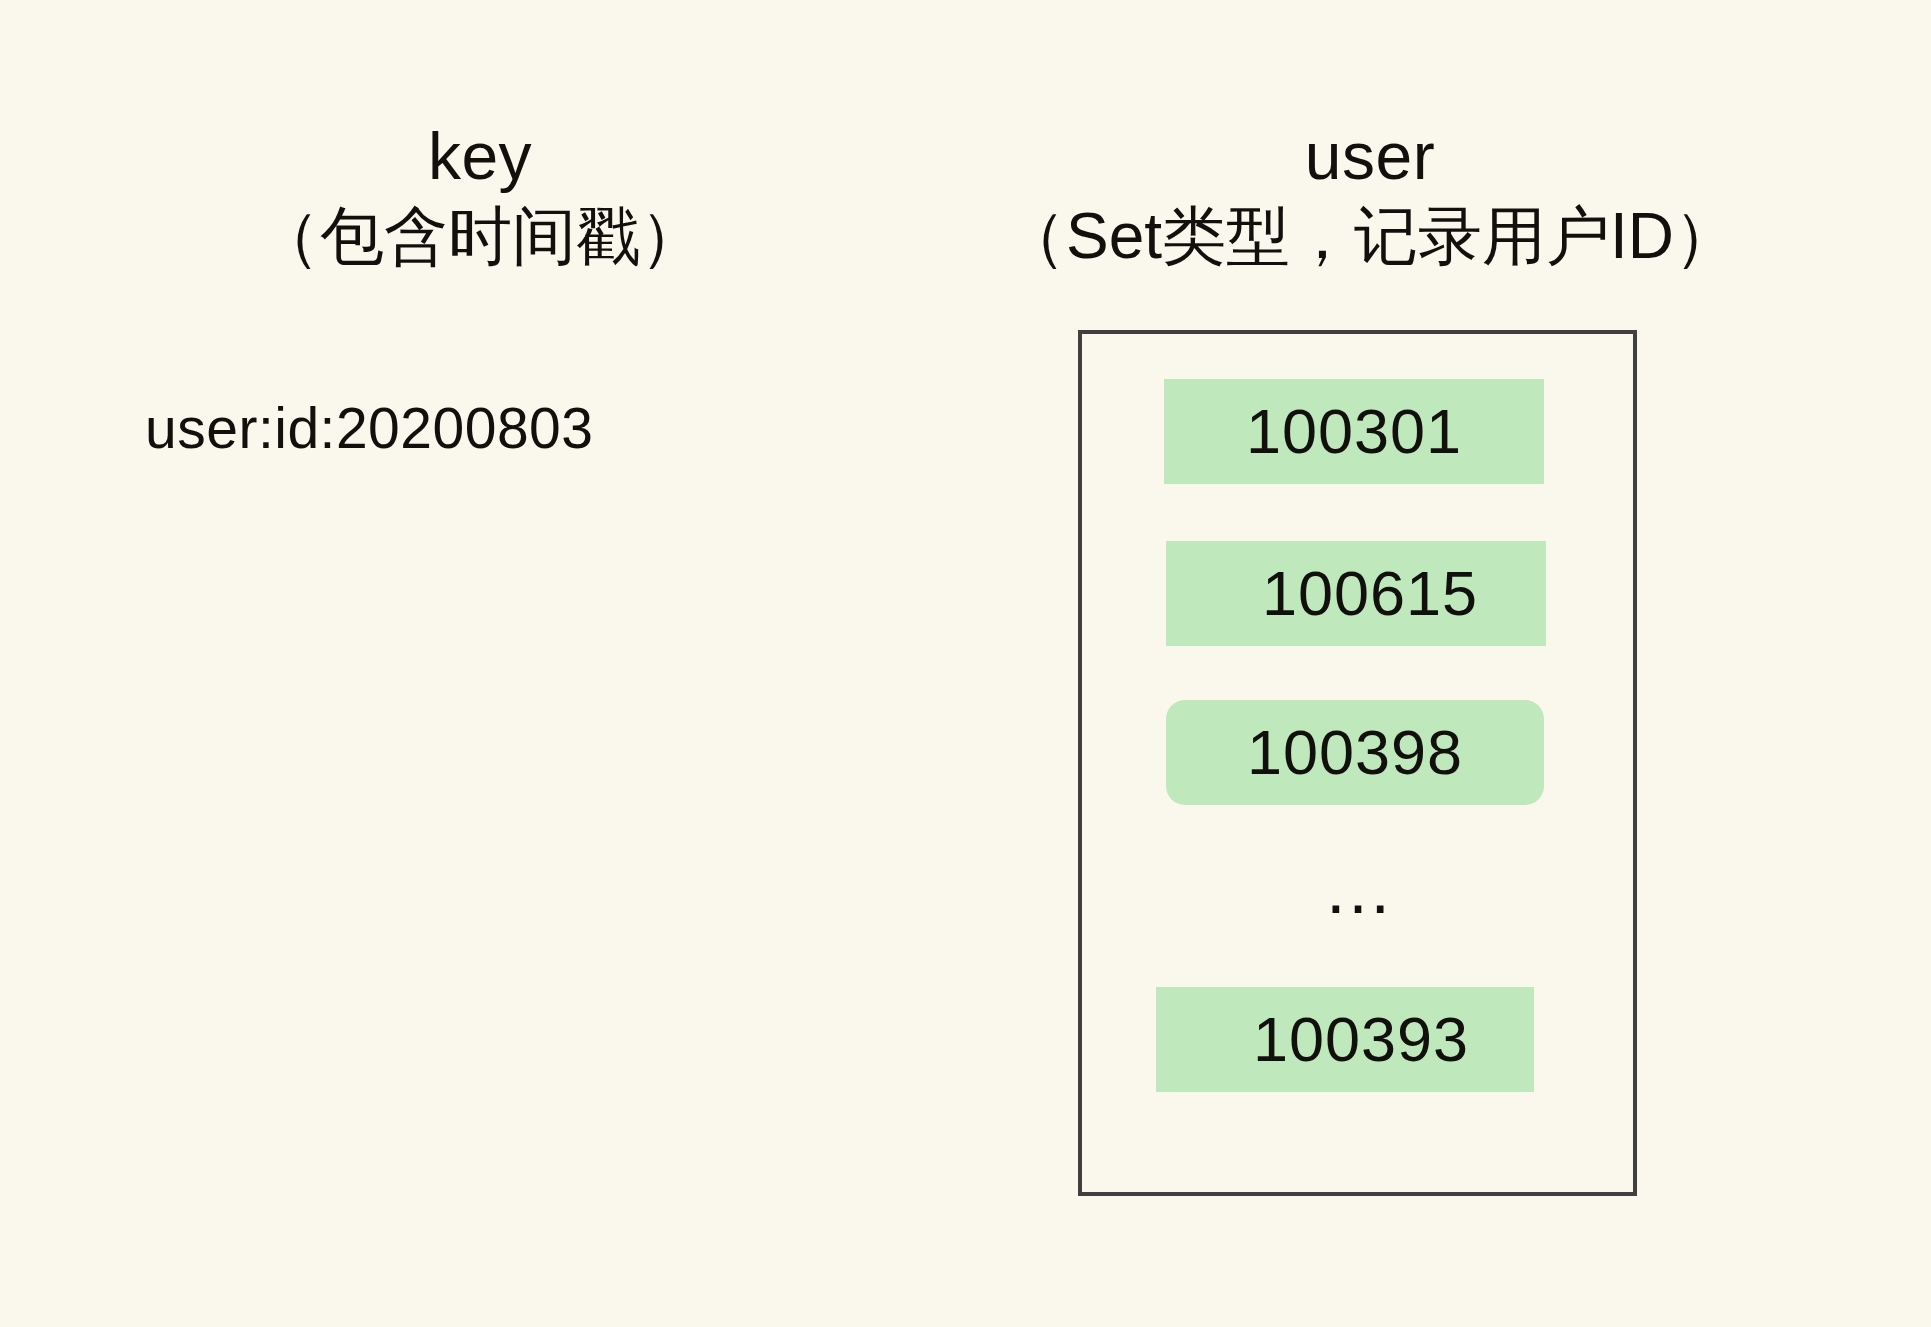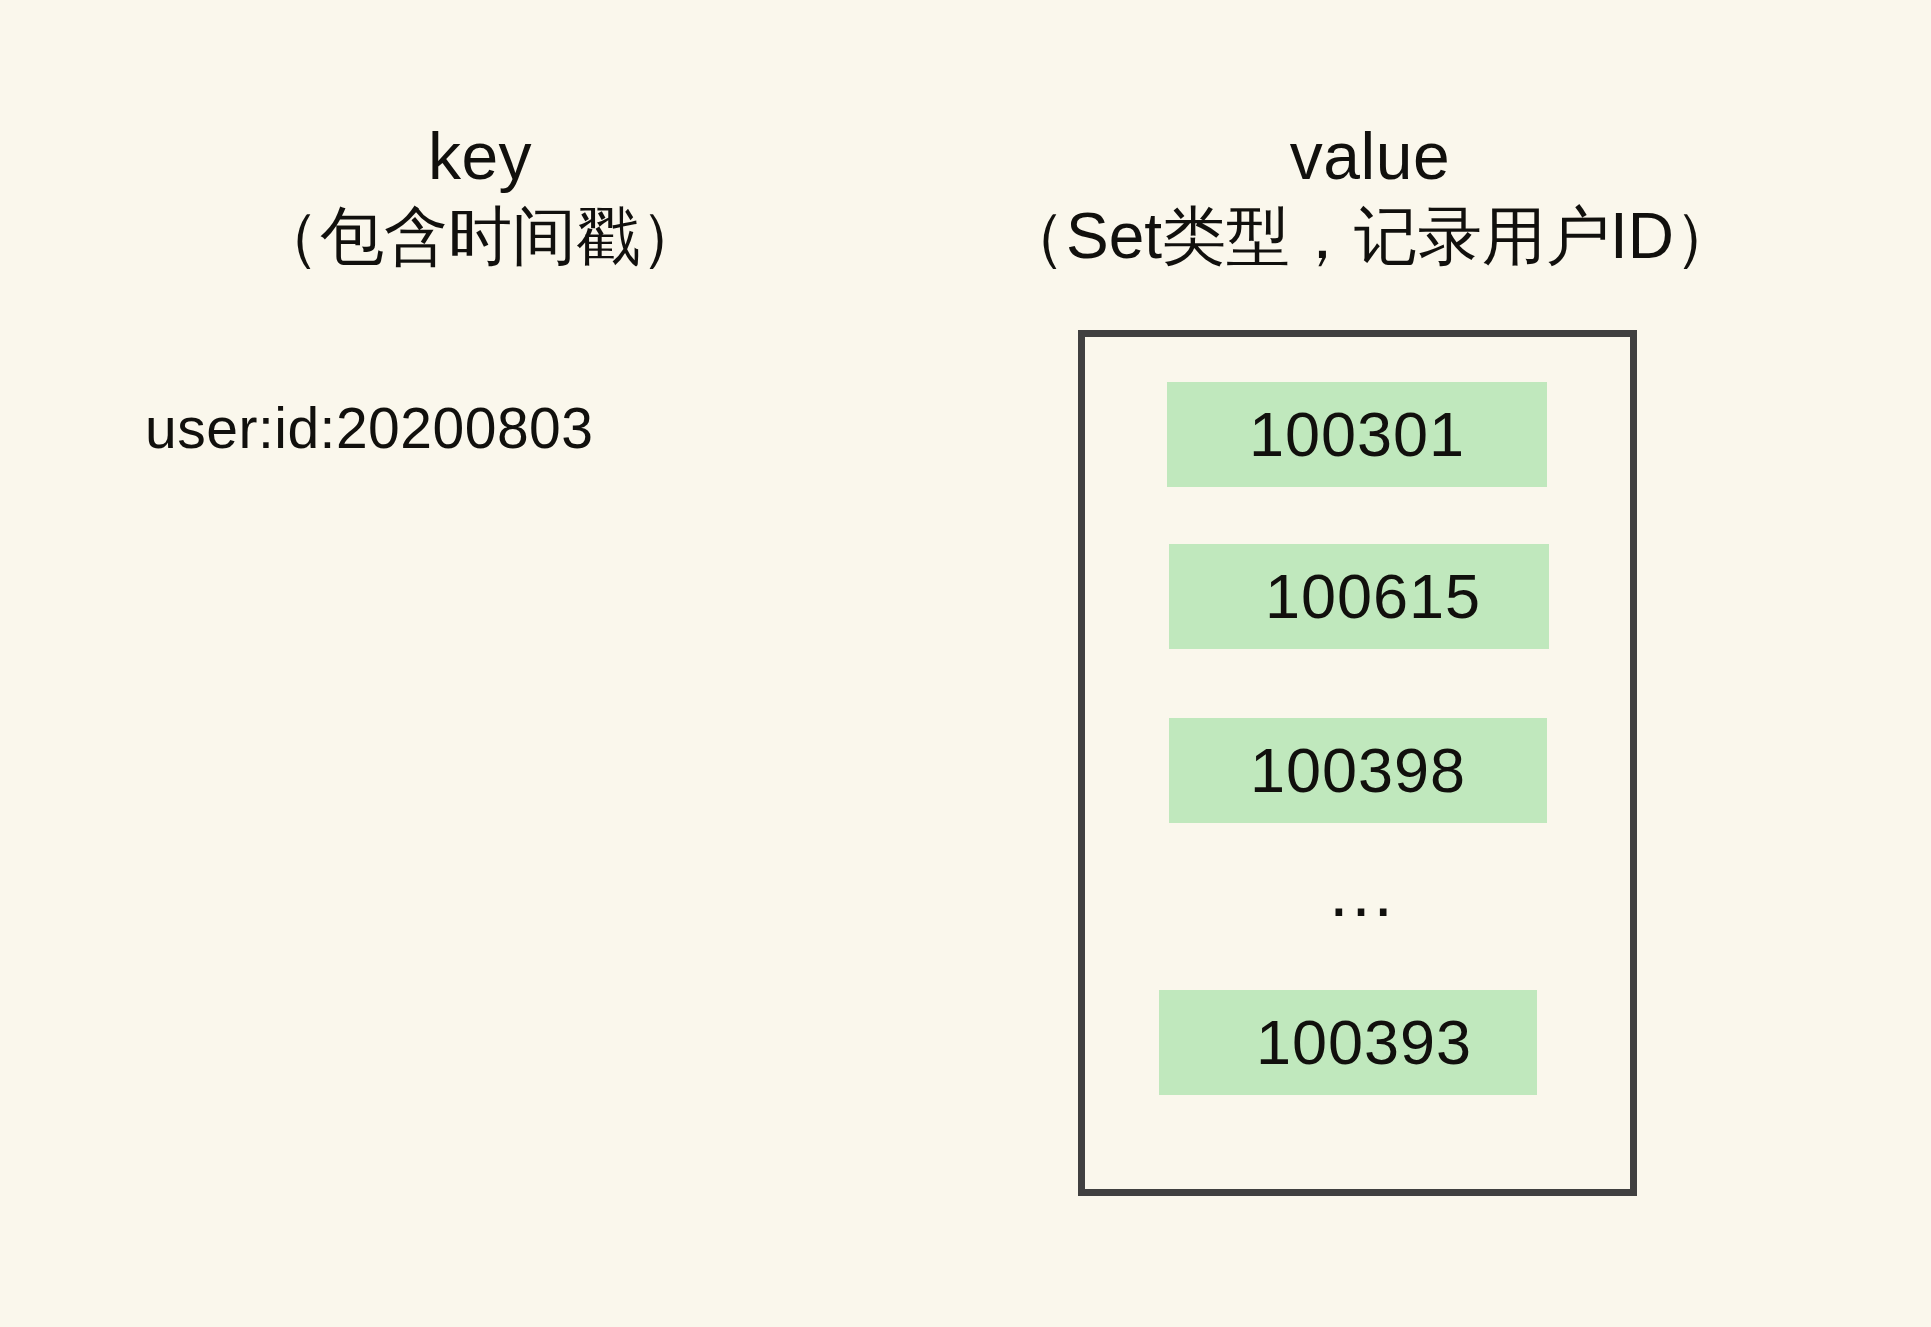--- a/index.html
+++ b/index.html
@@ -62,39 +62,39 @@
   }
   .value-col .hdr-line1 { padding-left: 0; }
 
   
   .set-box {
     position: absolute;
     left: 1078px;
     top: 330px;
     width: 559px;
     height: 866px;
-    border: 7px solid #404040;
+    border: 4px solid #404040;
     box-sizing: border-box;
     background: transparent;
   }
 
   .item {
     position: absolute;
     background: #c0e8bd;
     height: 105px;
     line-height: 105px;
     font-size: 63px;
     text-align: center;
     letter-spacing: 1px;
     color: #11100d;
     box-sizing: border-box;
   }
   .item-1 { left: 82px;  top: 45px;  width: 380px; }
   .item-2 { left: 84px;  top: 207px; width: 380px; padding-left: 28px; }
-  .item-3 { left: 84px;  top: 381px; width: 378px; }
+  .item-3 { left: 84px;  top: 366px; width: 378px; border-radius: 19px; }
   .item-4 { left: 74px;  top: 653px; width: 378px; padding-left: 32px; }
 
   .ellipsis {
     position: absolute;
     left: 180px;
     top: 520px;
     width: 200px;
     text-align: center;
     font-size: 70px;
     line-height: 70px;
@@ -108,21 +108,21 @@
 <div id="canvas">
 
   <div class="key-col">
     <div class="hdr-line1">key</div>
     <div class="hdr-line2">（包含时间戳）</div>
   </div>
 
   <div class="key-value">user:id:20200803</div>
 
   <div class="value-col">
-    <div class="hdr-line1">value</div>
+    <div class="hdr-line1">user</div>
     <div class="hdr-line2">（Set类型，记录用户ID）</div>
   </div>
 
   <div class="set-box">
     <div class="item item-1">100301</div>
     <div class="item item-2">100615</div>
     <div class="item item-3">100398</div>
     <div class="ellipsis">…</div>
     <div class="item item-4">100393</div>
   </div>

